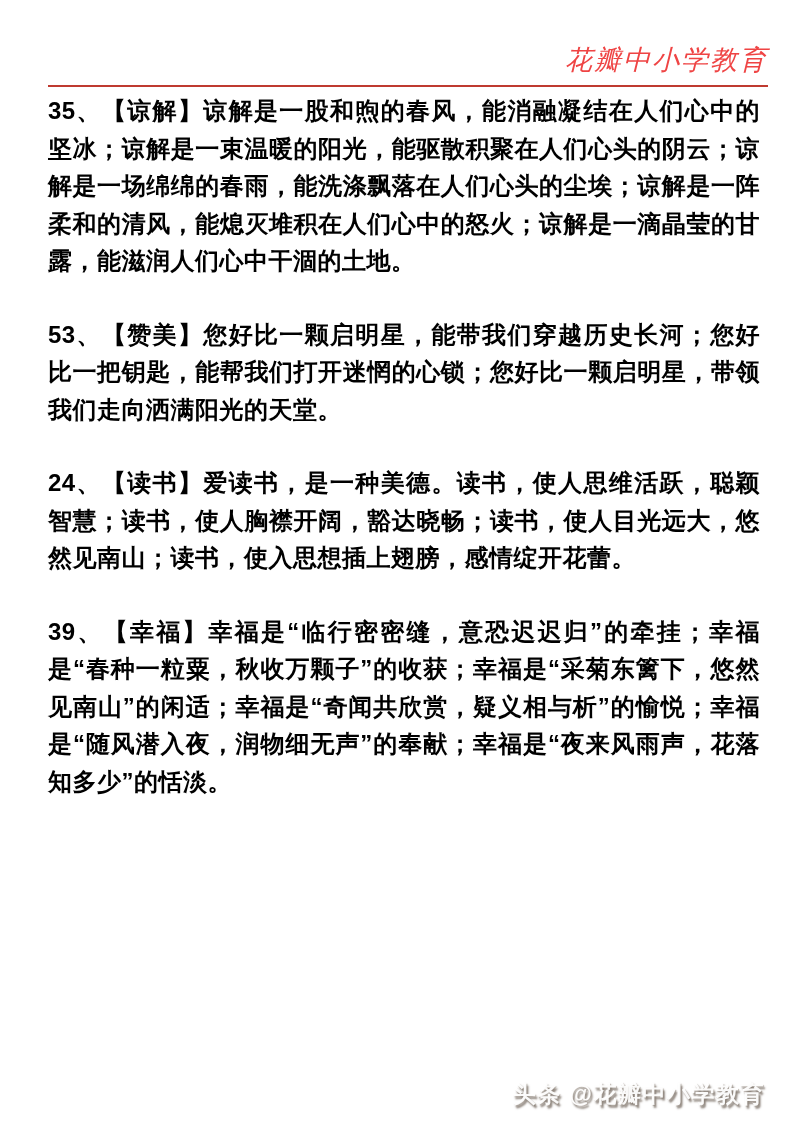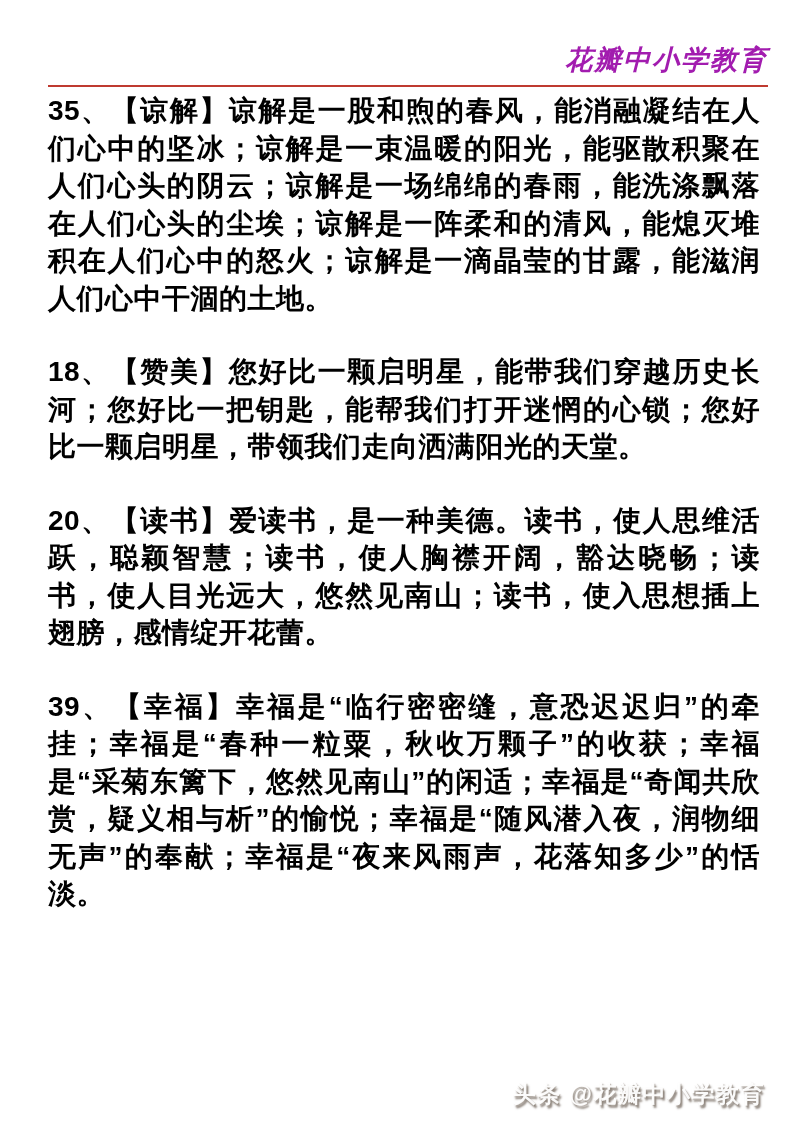--- a/index.html
+++ b/index.html
@@ -18,43 +18,43 @@
   .header {
     position: absolute;
     top: 44px;
     left: 48px;
     width: 720px;
     text-align: right;
   }
   .brand {
     font-family: "Liberation Serif", serif;
     font-style: italic;
-    font-weight: 700;
+    font-weight: 400;
     font-size: 27px;
-    color: #a21caf;
+    color: #ef4444;
     letter-spacing: 2px;
     line-height: 1.2;
   }
   .header-rule {
     position: absolute;
     top: 85px;
     left: 48px;
     width: 720px;
     height: 0;
     border-top: 2px solid #bf3a30;
   }
   .content {
     position: absolute;
     top: 92px;
     left: 48px;
     width: 712px;
   }
   .para {
     margin: 0 0 36px 0;
-    font-size: 28px;
+    font-size: 24px;
     line-height: 37.5px;
     font-weight: 600;
     color: #000000;
     text-align: justify;
     letter-spacing: 0.5px;
     word-break: break-all;
   }
   .para:last-child { margin-bottom: 13px; }
   .watermark {
     position: absolute;
@@ -79,23 +79,23 @@
     <span class="brand">花瓣中小学教育</span>
   </div>
 
   <div class="header-rule"></div>
 
   <div class="content">
 
     <p class="para"><span>35、</span><span>【谅解】</span><span>谅解是一股和煦的春风，能消融凝结在人们心中的坚冰；谅解是一束温暖的阳光，能驱散积聚在人们心头的阴云；谅解是一场绵绵的春雨，能洗涤飘落在人们心头的尘埃；谅解是一阵柔和的清风，能熄灭堆积在人们心中的怒火；谅解是一滴晶莹的甘露，能滋润人们心中干涸的土地。</span></p>
 
 
-    <p class="para"><span>18、</span><span>【赞美】</span><span>您好比一颗启明星，能带我们穿越历史长河；您好比一把钥匙，能帮我们打开迷惘的心锁；您好比一颗启明星，带领我们走向洒满阳光的天堂。</span></p>
+    <p class="para"><span>53、</span><span>【赞美】</span><span>您好比一颗启明星，能带我们穿越历史长河；您好比一把钥匙，能帮我们打开迷惘的心锁；您好比一颗启明星，带领我们走向洒满阳光的天堂。</span></p>
 
-    <p class="para"><span>20、</span><span>【读书】</span><span>爱读书，是一种美德。读书，使人思维活跃，聪颖智慧；读书，使人胸襟开阔，豁达晓畅；读书，使人目光远大，悠然见南山；读书，使入思想插上翅膀，感情绽开花蕾。</span></p>
+    <p class="para"><span>24、</span><span>【读书】</span><span>爱读书，是一种美德。读书，使人思维活跃，聪颖智慧；读书，使人胸襟开阔，豁达晓畅；读书，使人目光远大，悠然见南山；读书，使入思想插上翅膀，感情绽开花蕾。</span></p>
 
     <p class="para"><span>39、</span><span>【幸福】</span><span>幸福是“临行密密缝，意恐迟迟归”的牵挂；幸福是“春种一粒粟，秋收万颗子”的收获；幸福是“采菊东篱下，悠然见南山”的闲适；幸福是“奇闻共欣赏，疑义相与析”的愉悦；幸福是“随风潜入夜，润物细无声”的奉献；幸福是“夜来风雨声，花落知多少”的恬淡。</span></p>
 
   </div>
 
   <div class="watermark">头条 @花瓣中小学教育</div>
 
 </div>
 
 </body></html>

